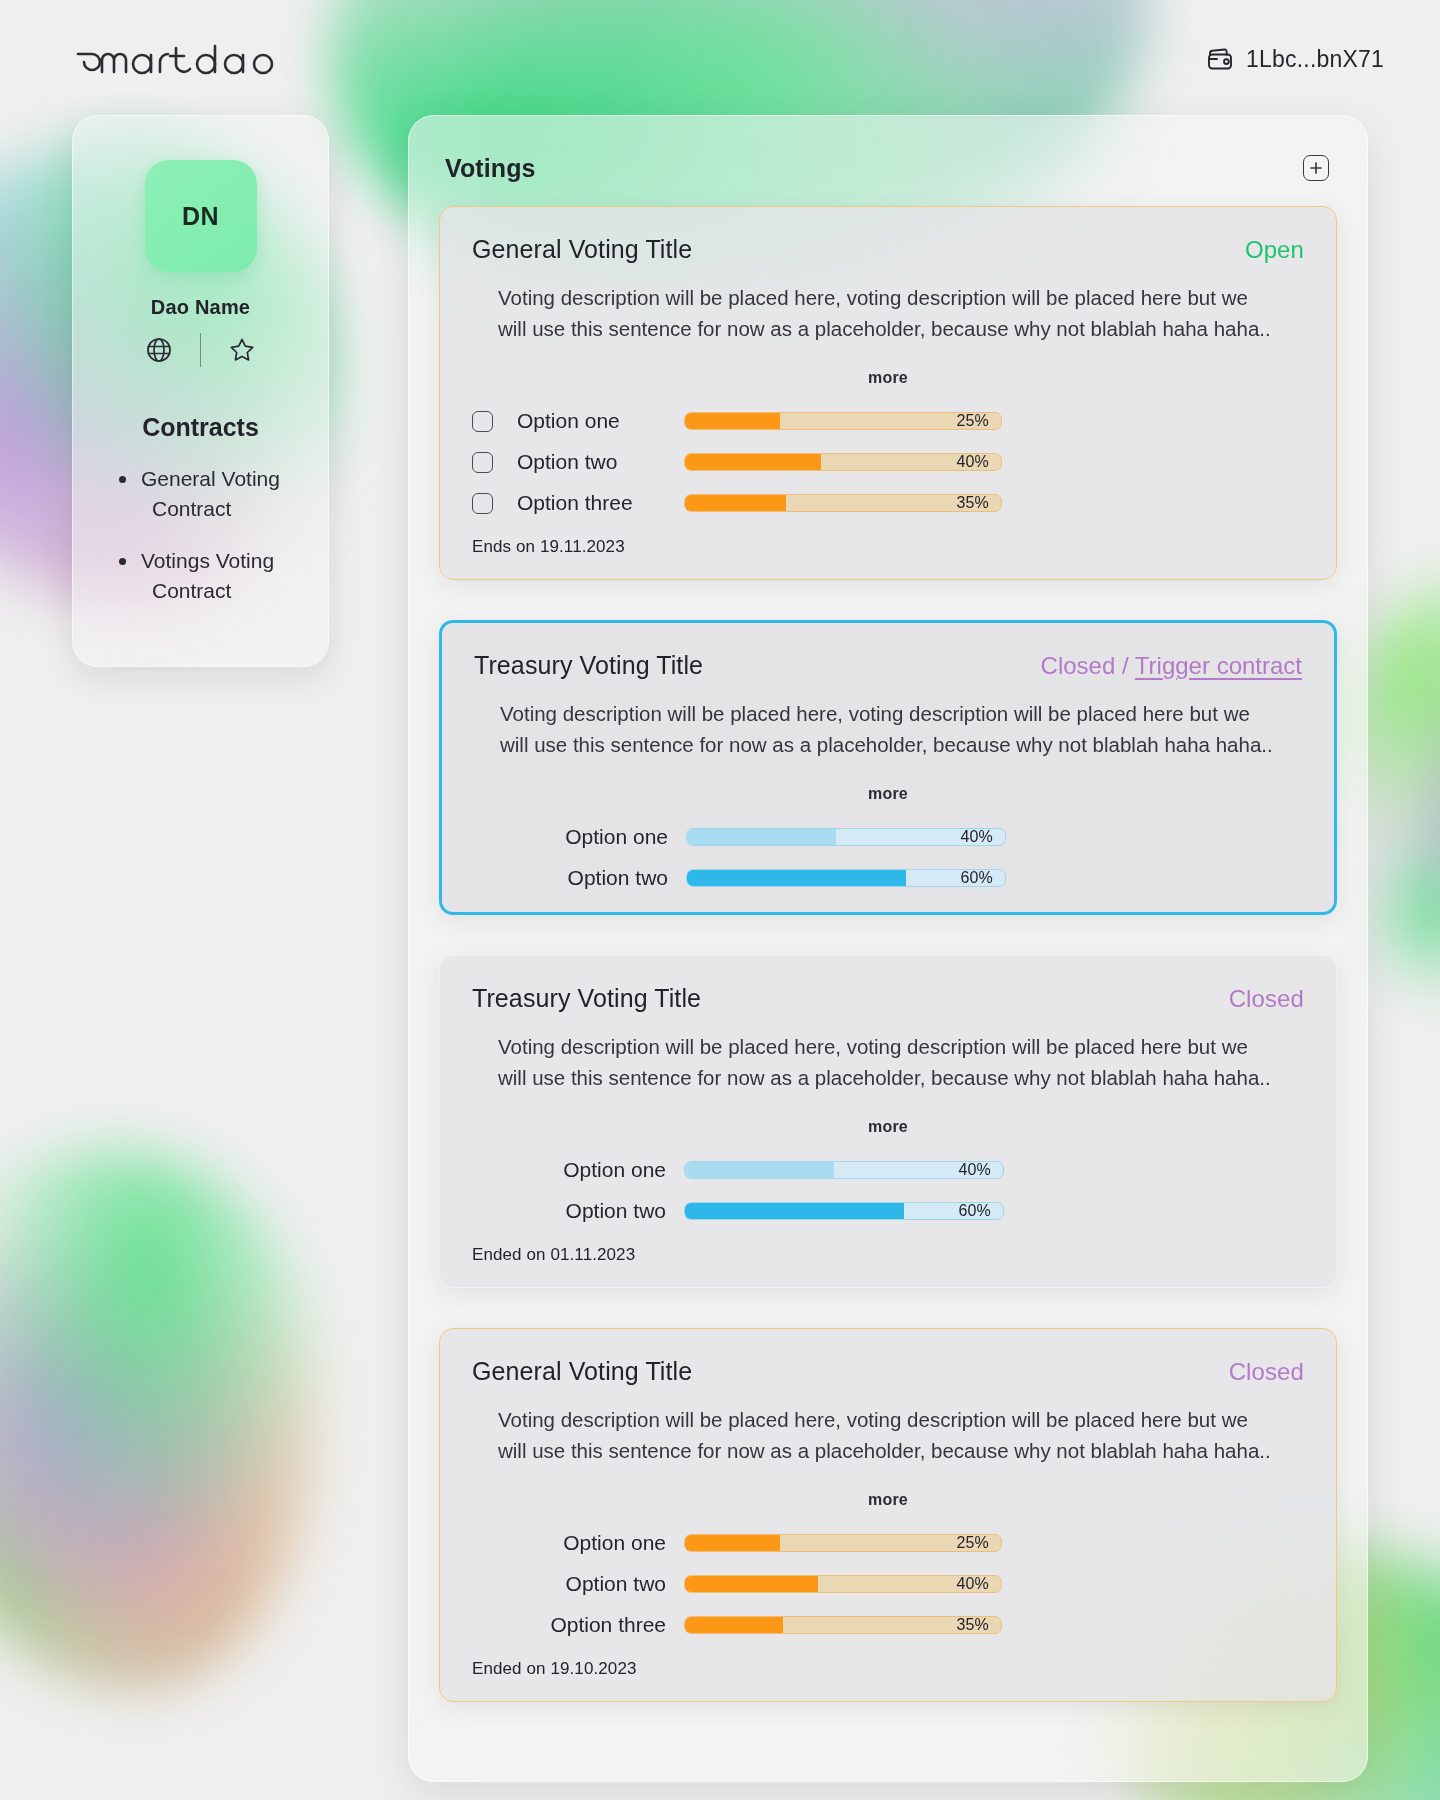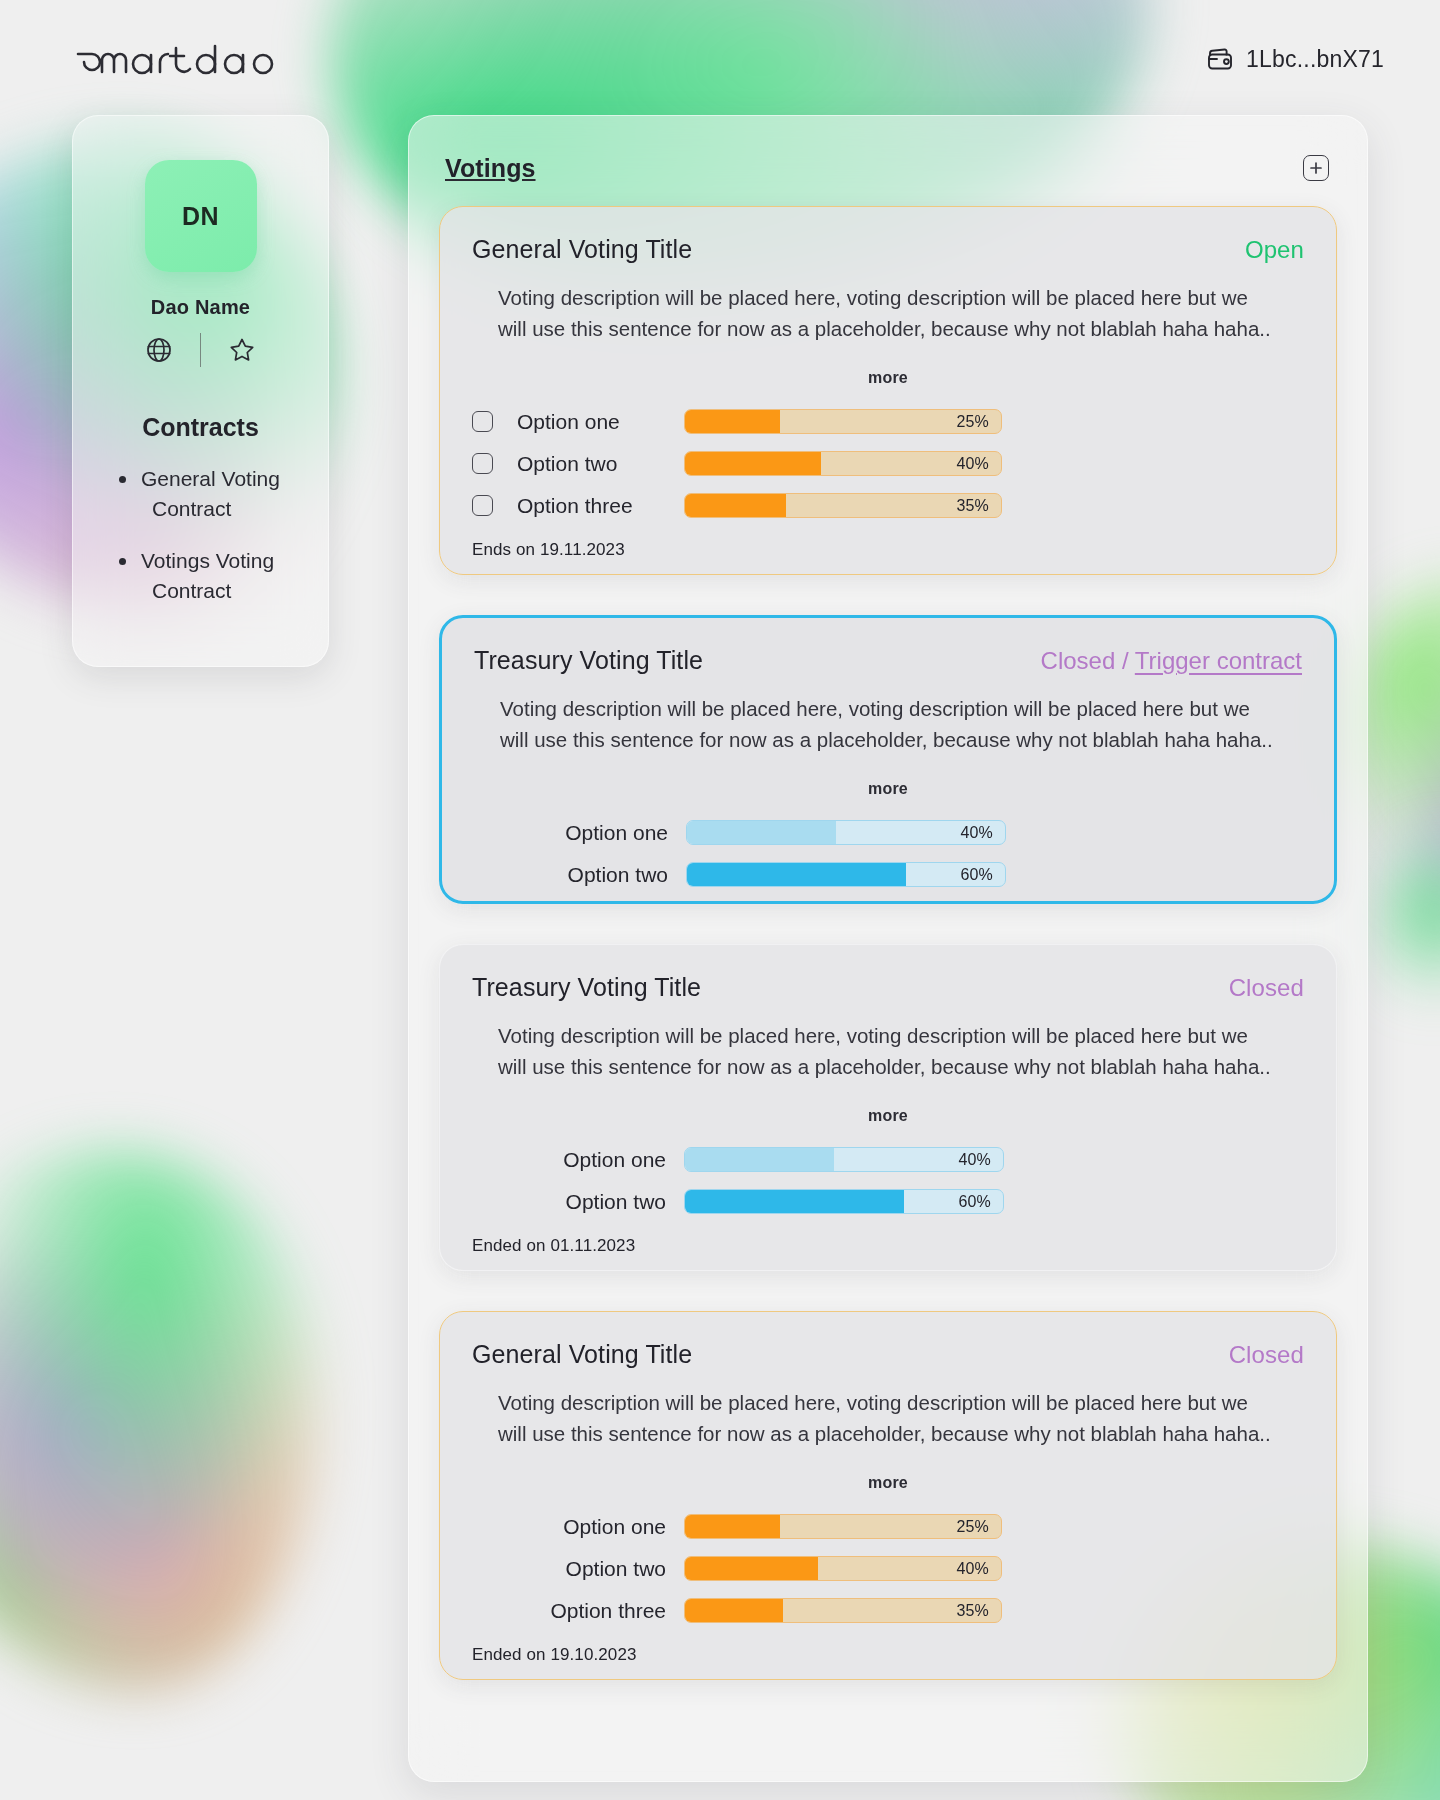--- a/index.html
+++ b/index.html
@@ -221,43 +221,42 @@
     z-index: 5;
     overflow: hidden;
   }
 
   .panel-head {
     display: flex;
     align-items: center;
     justify-content: space-between;
     padding: 4px 8px 0 6px;
     height: 44px;
-    text-decoration: underline;
   }
   .panel-title {
     font-size: 25px;
     font-weight: 700;
     color: #22222a;
     letter-spacing: .1px;
   }
   .add-btn {
     width: 26px; height: 26px;
     border: 1.6px solid #3a3a43;
     border-radius: 7px;
     display: flex; align-items: center; justify-content: center;
     cursor: pointer;
     background: transparent;
   }
   .add-btn svg { display: block; }
 
   .cards { margin-top: 18px; display: flex; flex-direction: column; gap: 40px; }
 
   .vcard {
-    border-radius: 24px;
-    padding: 28px 32px 14px 32px;
+    border-radius: 14px;
+    padding: 28px 32px 22px 32px;
     background: rgba(228,228,230,.82);
     box-shadow: 0 6px 22px rgba(70,70,80,.10);
     position: relative;
   }
   .vcard.amber { border: 1.6px solid #efc980; background: rgba(228,228,230,.80); }
   .vcard.cyan  { border: 3px solid #2fb8e8; background: rgba(226,226,229,.9); }
   .vcard.plain { border: 1px solid rgba(255,255,255,.45); }
 
   .vcard-head {
     display: flex;
@@ -317,21 +316,21 @@
     border: 1.8px solid #4a4a52;
     border-radius: 6px;
     background: transparent;
     flex: none;
     cursor: pointer;
   }
   .opt-label { font-size: 21px; color: #25252d; white-space: nowrap; }
 
   .bar {
     position: relative;
-    height: 25px;
+    height: 18px;
     border-radius: 7px;
     overflow: hidden;
     display: flex;
     align-items: center;
   }
   .bar .fill { position: absolute; left: 0; top: 0; bottom: 0; }
   .bar .pct {
     position: absolute;
     right: 12px;
     font-size: 16px;

